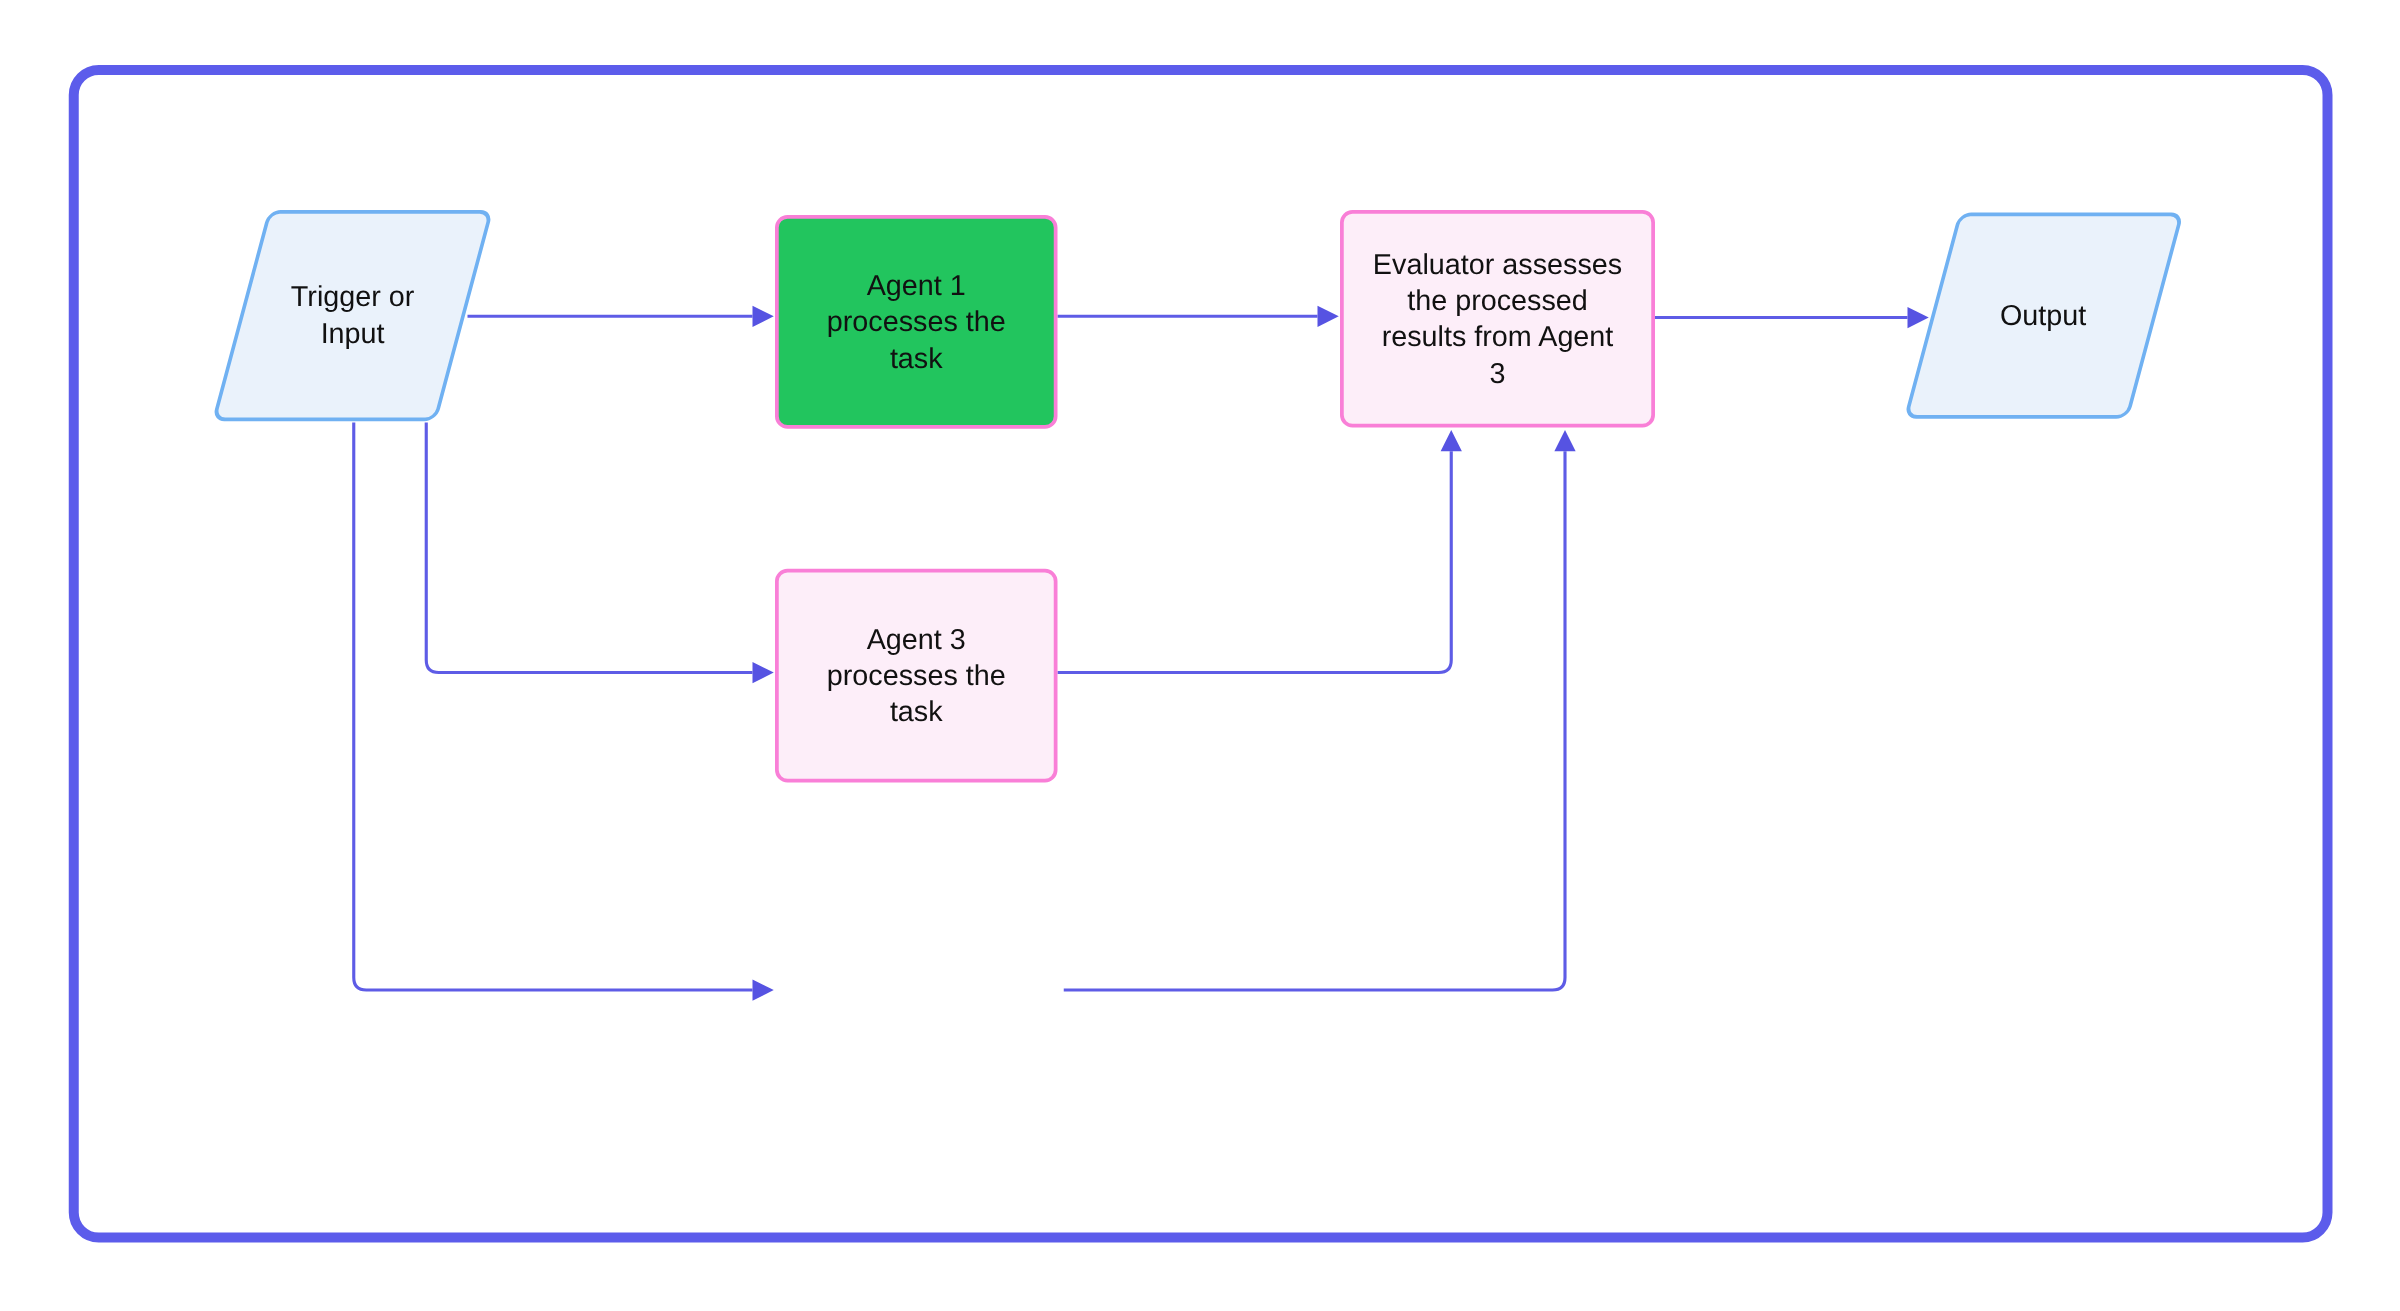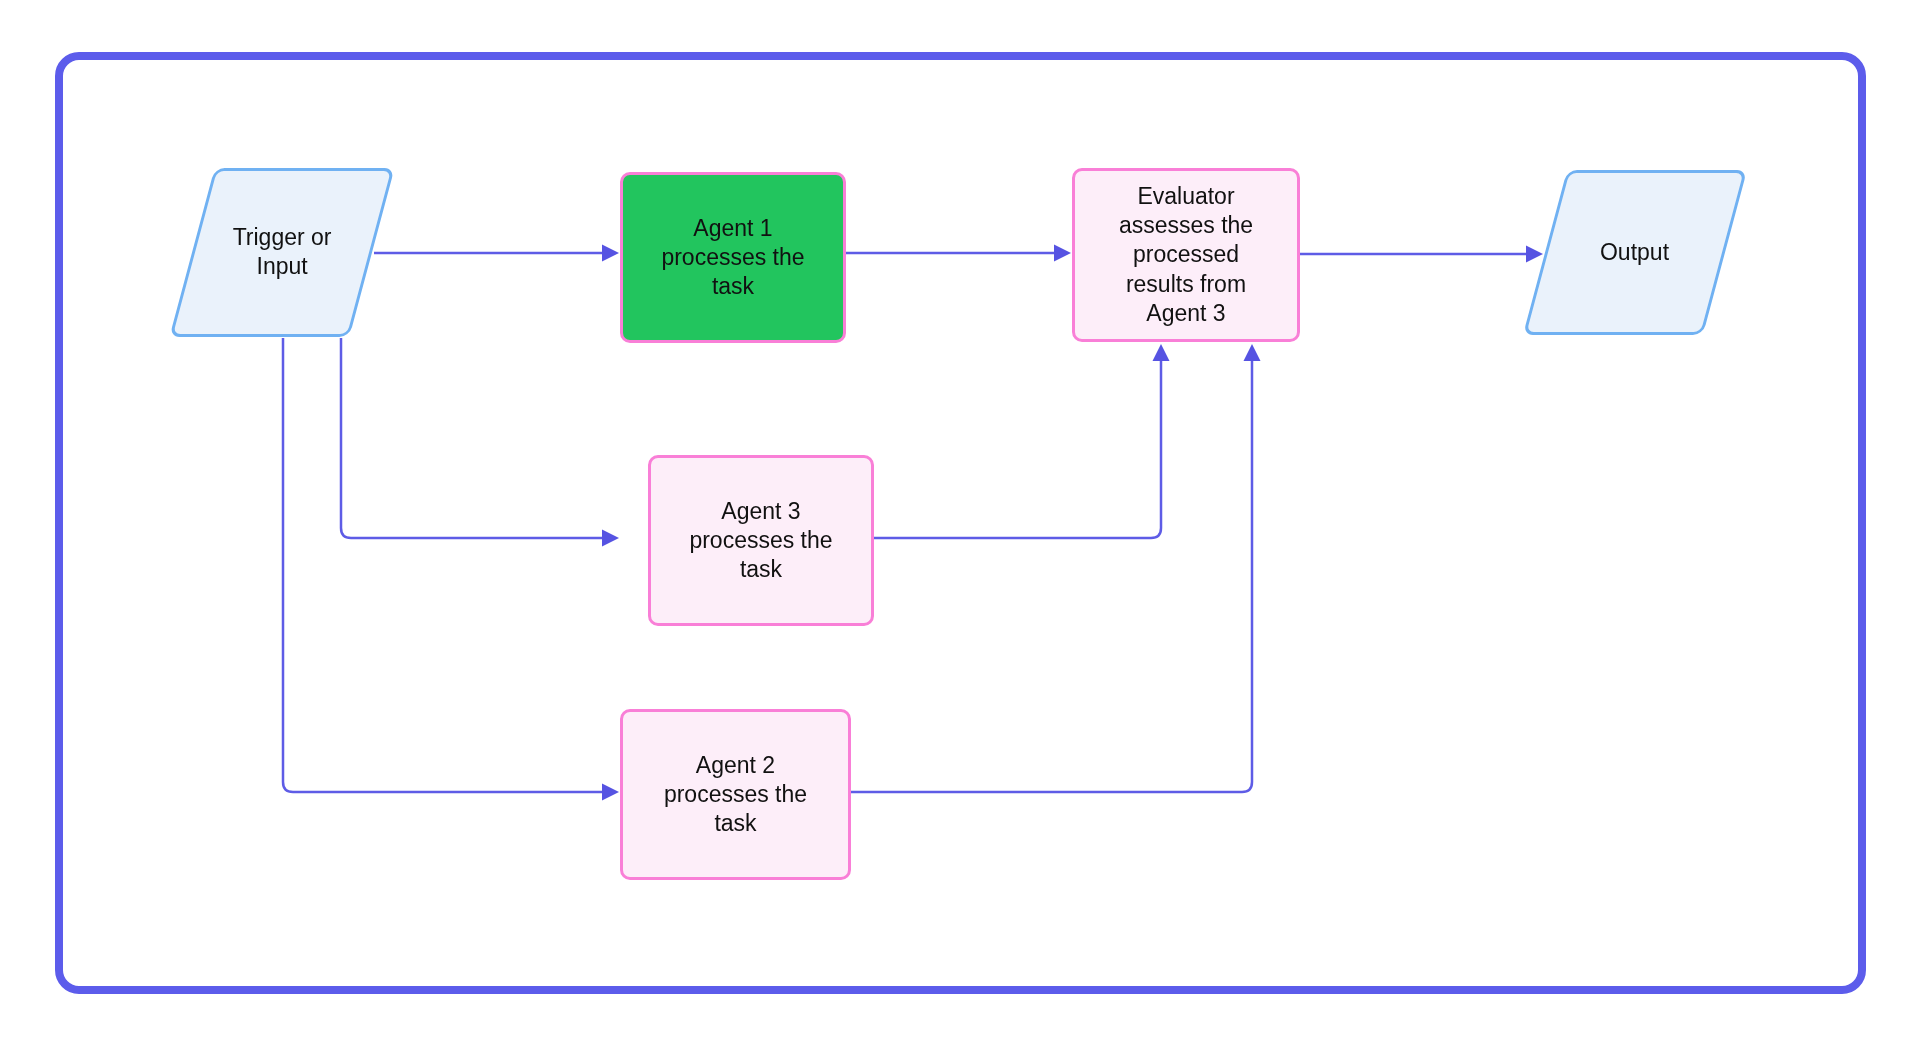--- a/index.html
+++ b/index.html
@@ -59,23 +59,23 @@
     transform: skewX(-15deg);
   }
   .io .label-inner {
     transform: skewX(15deg);
     display: block;
   }
   
   .n-trigger   { left: 192px;  top: 168px; width: 180px; height: 169px; }
   .n-trigger .label-inner { width: 130px; }
   .n-agent1    { left: 620px;  top: 172px; width: 226px; height: 171px; }
-  .n-agent3    { left: 648px;  top: 455px; width: 226px; height: 171px; }
+  .n-agent3    { left: 620px;  top: 455px; width: 226px; height: 171px; }
   .n-agent2    { left: 620px;  top: 709px; width: 231px; height: 171px; }
-  .n-evaluator { left: 1072px; top: 168px; width: 228px; height: 174px; padding: 6px 22px; }
+  .n-evaluator { left: 1072px; top: 168px; width: 252px; height: 174px; padding: 6px 22px; }
   .n-output    { left: 1545px; top: 170px; width: 180px; height: 165px; }
 </style>
 </head>
 <body>
 
 <div class="stage">
 
   <div class="frame" style="border-color: rgb(92, 92, 235);"></div>
 
   <svg id="connector-layer" viewBox="0 0 1920 1049" xmlns="http://www.w3.org/2000/svg">
@@ -100,23 +100,20 @@
   </div>
 
   <div class="node process n-agent1" style="background: #22c55e; border-color: rgb(249, 127, 215); color: rgb(17, 17, 17);">
     <span>Agent 1 processes the task</span>
   </div>
 
   <div class="node process n-agent3" style="background: rgb(253, 238, 249); border-color: rgb(249, 127, 215); color: rgb(17, 17, 17);">
     <span>Agent 3 processes the task</span>
   </div>
 
-  <div class="node process n-agent2" style="background: rgb(253, 238, 249); border-color: rgb(249, 127, 215); color: rgb(17, 17, 17);">
-    <span>Agent 2 processes the task</span>
-  </div>
 
   <div class="node process n-evaluator" style="background: rgb(253, 238, 249); border-color: rgb(249, 127, 215); color: rgb(17, 17, 17);">
     <span>Evaluator assesses the processed results from Agent 3</span>
   </div>
 
   <div class="node io n-output" style="background: rgb(234, 242, 251); border-color: rgb(112, 177, 242); color: rgb(17, 17, 17);">
     <span class="label-inner">Output</span>
   </div>
 
 </div>

